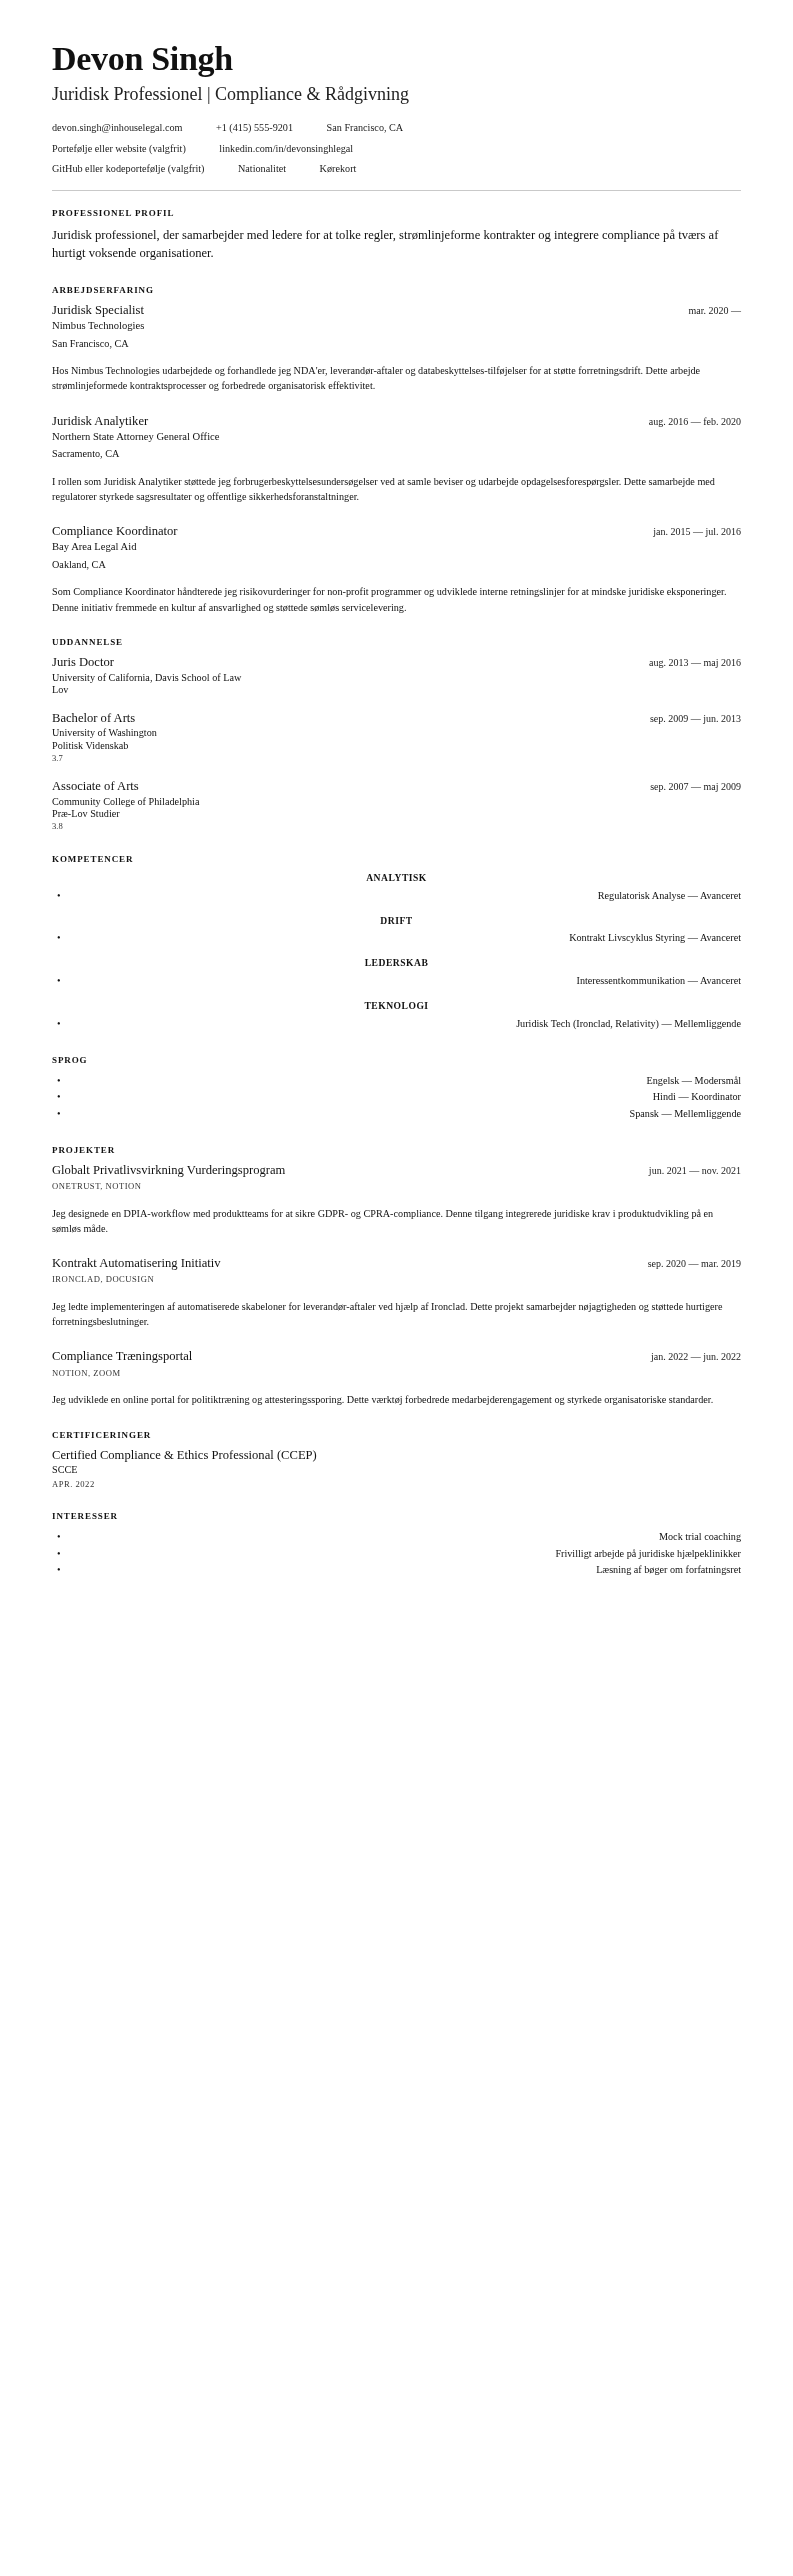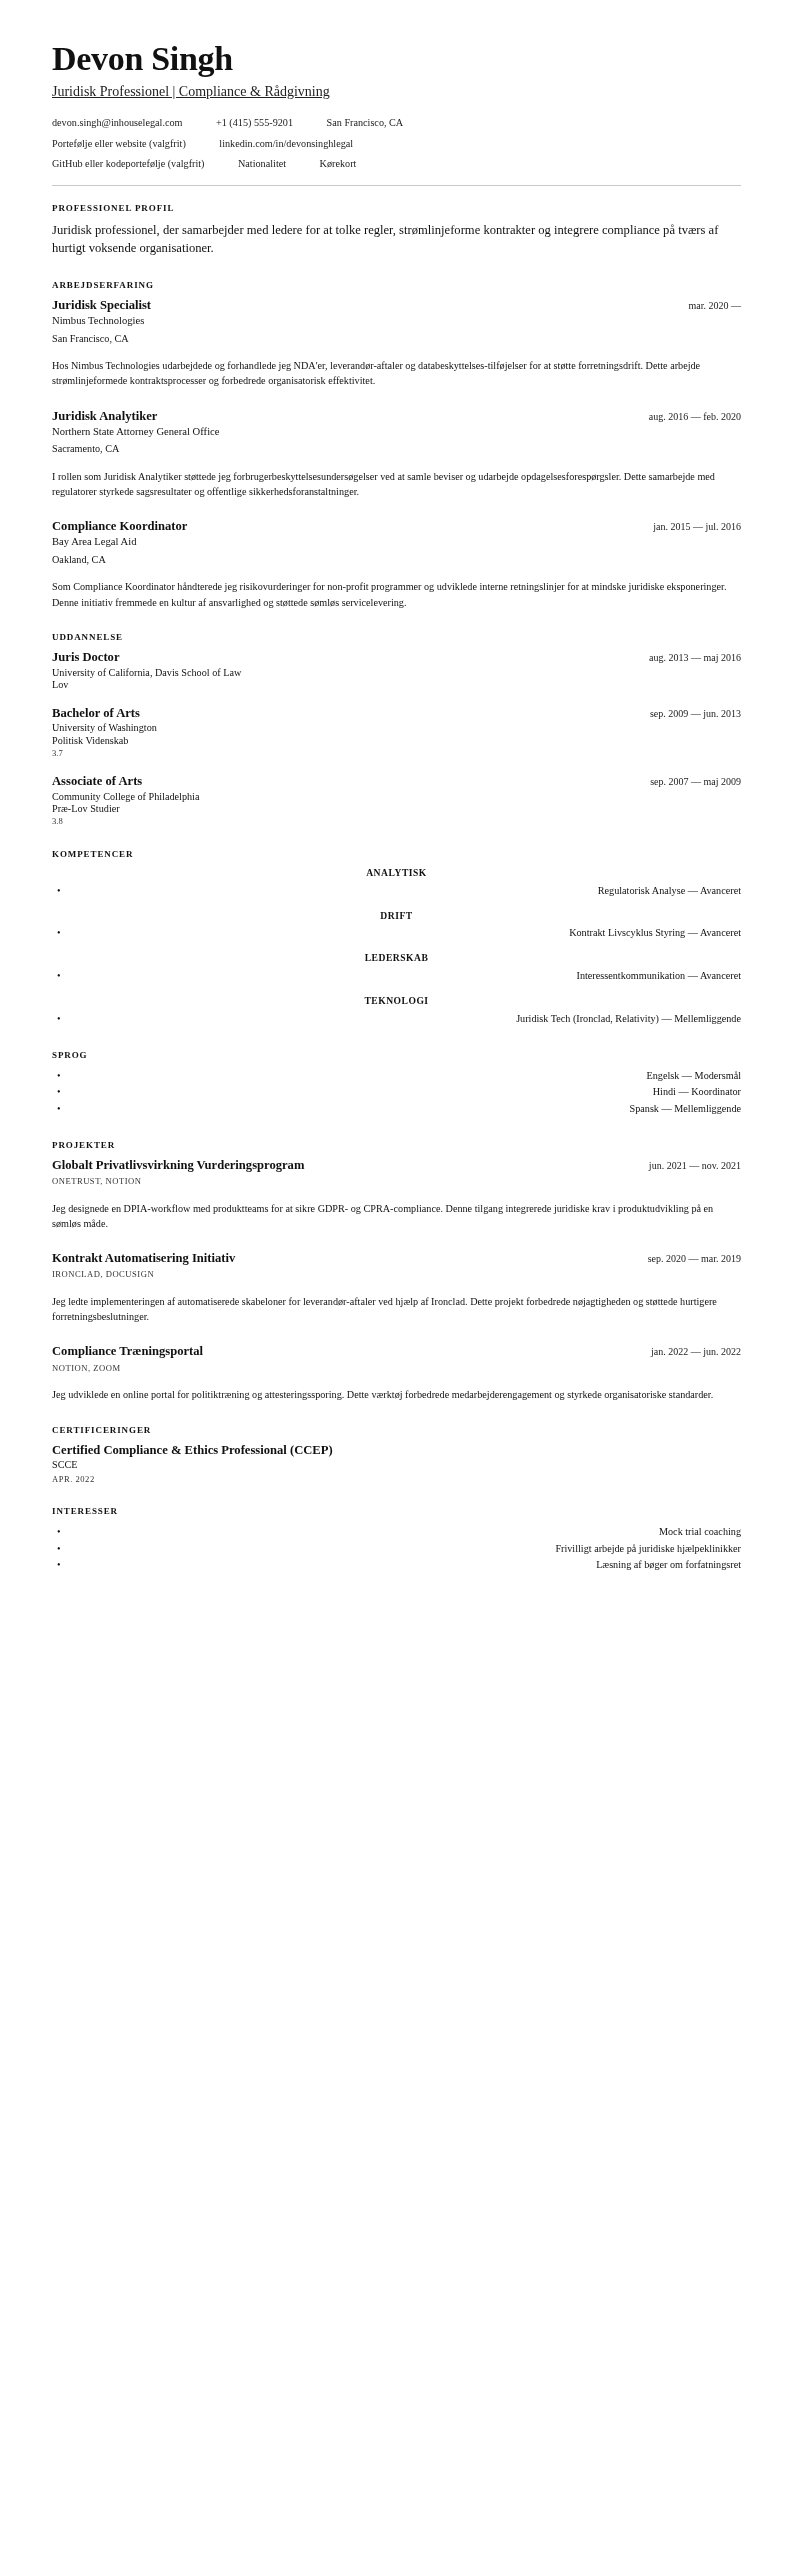--- a/index.html
+++ b/index.html
@@ -19,24 +19,23 @@
   }
   .name {
     font-family: "Liberation Serif", serif;
     font-weight: bold;
     font-size: 34px;
     line-height: 1.08;
     letter-spacing: -0.3px;
     margin: 0 0 6.6px 0;
   }
   .headline {
-    font-size: 14px;
+    font-size: 18px;
     color: #222;
     margin: 0 0 17px 0;
-    text-decoration: underline;
   }
   .contact-row {
     font-size: 10.2px;
     color: #1a1a1a;
     margin-bottom: 9.3px;
     display: flex;
     flex-wrap: wrap;
     gap: 11px;
   }
   .contact-row .ci { margin-right: 22.5px; white-space: nowrap; }
@@ -62,21 +61,21 @@
     margin: 0;
   }
   .entry { margin-bottom: 20px; }
   .entry:last-child { margin-bottom: 0; }
   .entry-head {
     display: flex;
     justify-content: space-between;
     align-items: baseline;
   }
   .entry-title {
-    font-weight: bold;
+    font-weight: normal;
     font-size: 12.6px;
   }
   .entry-date {
     font-size: 10px;
     color: #222;
     white-space: nowrap;
     padding-left: 12px;
   }
   .entry-org {
     font-size: 10.6px;
@@ -286,21 +285,21 @@
       <div class="entry-meta">ONETRUST, NOTION</div>
       <div class="entry-desc">Jeg designede en DPIA-workflow med produktteams for at sikre GDPR- og CPRA-compliance. Denne tilgang integrerede juridiske krav i produktudvikling på en sømløs måde.</div>
     </div>
 
     <div class="entry">
       <div class="entry-head">
         <span class="entry-title">Kontrakt Automatisering Initiativ</span>
         <span class="entry-date">sep. 2020 — mar. 2019</span>
       </div>
       <div class="entry-meta">IRONCLAD, DOCUSIGN</div>
-      <div class="entry-desc">Jeg ledte implementeringen af automatiserede skabeloner for leverandør-aftaler ved hjælp af Ironclad. Dette projekt forbedrede nøjagtigheden og støttede hurtigere forretningsbeslutninger.</div>
+      <div class="entry-desc">Jeg ledte implementeringen af automatiserede skabeloner for leverandør-aftaler ved hjælp af Ironclad. Dette projekt samarbejder nøjagtigheden og støttede hurtigere forretningsbeslutninger.</div>
     </div>
 
     <div class="entry">
       <div class="entry-head">
         <span class="entry-title">Compliance Træningsportal</span>
         <span class="entry-date">jan. 2022 — jun. 2022</span>
       </div>
       <div class="entry-meta">NOTION, ZOOM</div>
       <div class="entry-desc">Jeg udviklede en online portal for politiktræning og attesteringssporing. Dette værktøj forbedrede medarbejderengagement og styrkede organisatoriske standarder.</div>
     </div>

